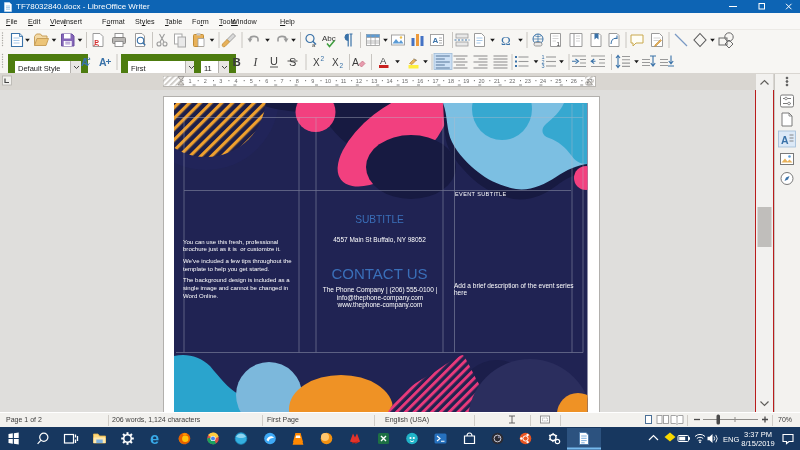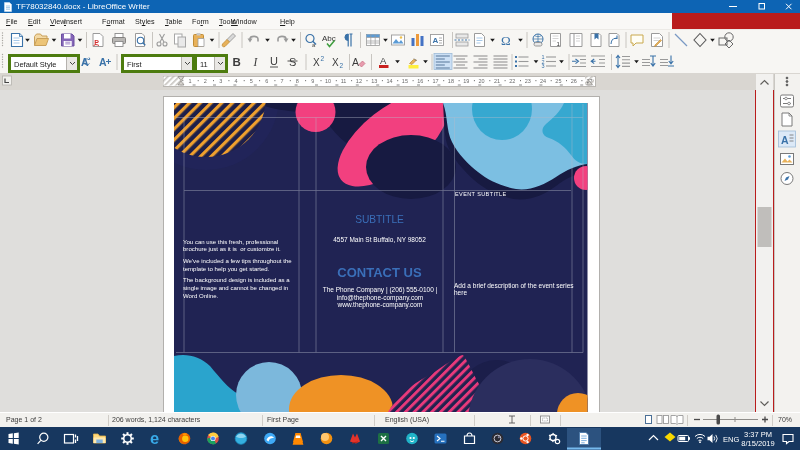--- a/index.html
+++ b/index.html
@@ -2,27 +2,27 @@
 <html><head>
 <meta charset="utf-8">
 <style>
   html,body{margin:0;padding:0;}
   #stage{position:relative;width:800px;height:450px;overflow:hidden;
     font-family:"Liberation Sans",sans-serif;background:#b91c1c;}
   .abs{position:absolute;}
   
   #titlebar{left:0;top:0;width:800px;height:13px;background:#0d64b4;color:#fff;}
   #titletxt{left:16px;top:2px;font-size:8px;color:#fff;}
-  #menubar{left:0;top:13px;width:672px;height:16px;background:#f9f8f6;
+  #menubar{left:0;top:13px;width:800px;height:16px;background:#f9f8f6;
     font-size:7.2px;color:#1c1c1c;}
   #menubar span{position:absolute;top:4px;}
   #toolbar1{left:0;top:29px;width:800px;height:23px;background:#f7f6f3;border-top:1px solid #eceae6;box-sizing:border-box;}
   #toolbar2{left:0;top:52px;width:800px;height:21px;background:#f7f6f3;
     border-bottom:1px solid #d9d6d1;}
-  .combo{position:absolute;background:#fff;border:3px solid #4d7c0f;}
+  .combo{position:absolute;background:#fff;border:7px solid #4d7c0f;}
   .combo .btn{position:absolute;right:0;top:0;bottom:0;width:10px;background:#e9e7e4;
     border-left:1px solid #b5b2ae;}
   .combo .txt{position:absolute;left:3px;top:2.5px;font-size:7.5px;color:#222;}
   .chev{position:absolute;width:5px;height:5px;}
   
   #rulerzone{left:0;top:73px;width:800px;height:17px;background:#d9d6d1;}
   #ruler{left:163px;top:76px;width:431px;height:9px;background:#fff;
     border:1px solid #b9b6b1;}
   
   #docarea{left:0;top:90px;width:755px;height:322px;background:#dfdedc;overflow:hidden;}
@@ -163,21 +163,21 @@
           <line x1="572" y1="104" x2="572" y2="352.5"></line>
           <line x1="583" y1="104" x2="583" y2="352.5"></line>
         </g>
       </g>
     </svg>
 
     <div class="btext" style="left:183px;top:148.5px;font-size:6.05px;line-height:7.9px;color:#fff;">You can use this fresh, professional<br>brochure just as it is&nbsp; or customize it.<div style="height:3.4px"></div>We've included a few tips throughout the<br>template to help you get started.<div style="height:3.4px"></div>The background design is included as a<br>single image and cannot be changed in<br>Word Online.</div>
 
     <div class="btext" style="left:316px;top:124px;width:127px;font-size:10.2px;color:#3a6fb9;text-align:center;">SUBTITLE</div>
     <div class="btext" style="left:316px;top:145.5px;width:127px;font-size:6.5px;color:#fff;text-align:center;">4557 Main St Buffalo, NY 98052</div>
-    <div class="btext" style="left:316px;top:175px;width:127px;font-size:13px;color:#3a6fb9;text-align:center;font-weight:bold;">CONTACT US</div>
+    <div class="btext" style="left:316px;top:175px;width:127px;font-size:15px;color:#3a6fb9;text-align:center;">CONTACT US</div>
     <div class="btext" style="left:310px;top:196px;width:140px;font-size:6.5px;line-height:7.6px;color:#fff;text-align:center;">The Phone Company | (206) 555-0100 |<br>info@thephone-company.com<br>www.thephone-company.com</div>
 
     <div class="btext" style="left:455px;top:101px;font-size:5.5px;letter-spacing:0.4px;color:#fff;">EVENT SUBTITLE</div>
     <div class="btext" style="left:454px;top:191.5px;width:130px;font-size:6.5px;line-height:7.2px;color:#fff;">Add a brief description of the event series<br>here</div>
   </div>
 
   <div class="abs" id="vscroll"></div>
   <div class="abs" id="sidebar"></div>
 
   <div class="abs" id="statusbar">

